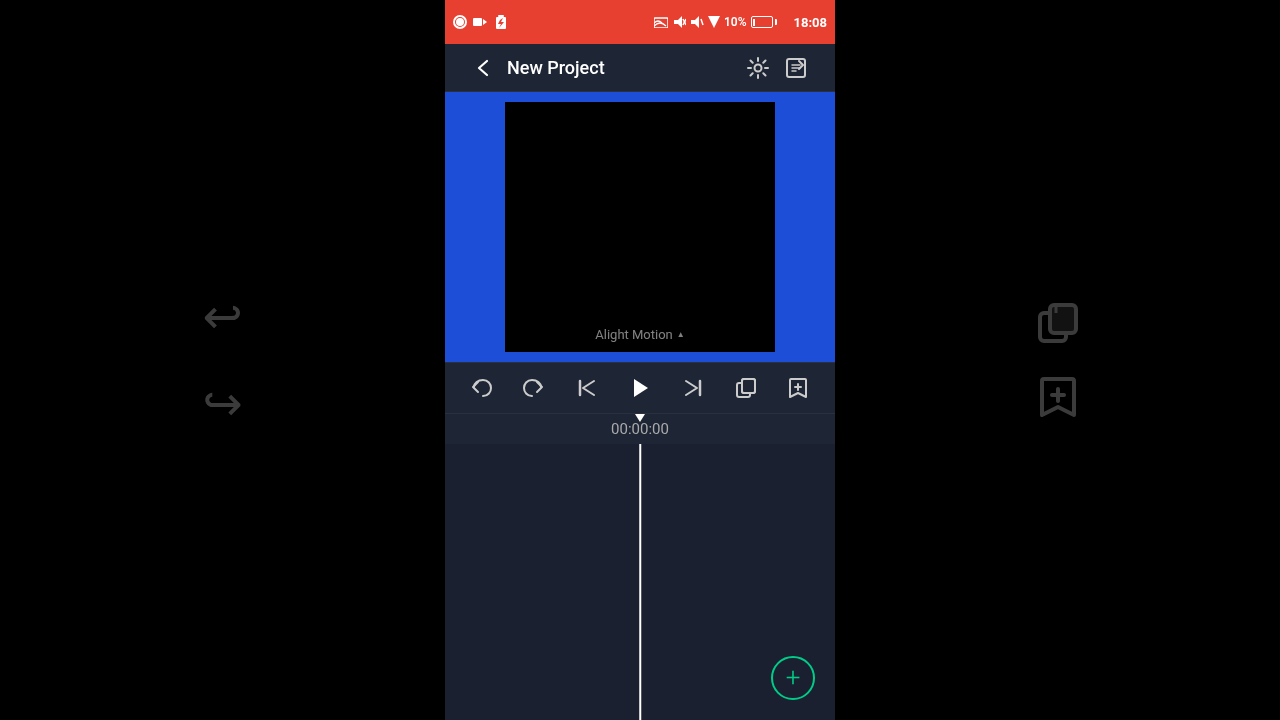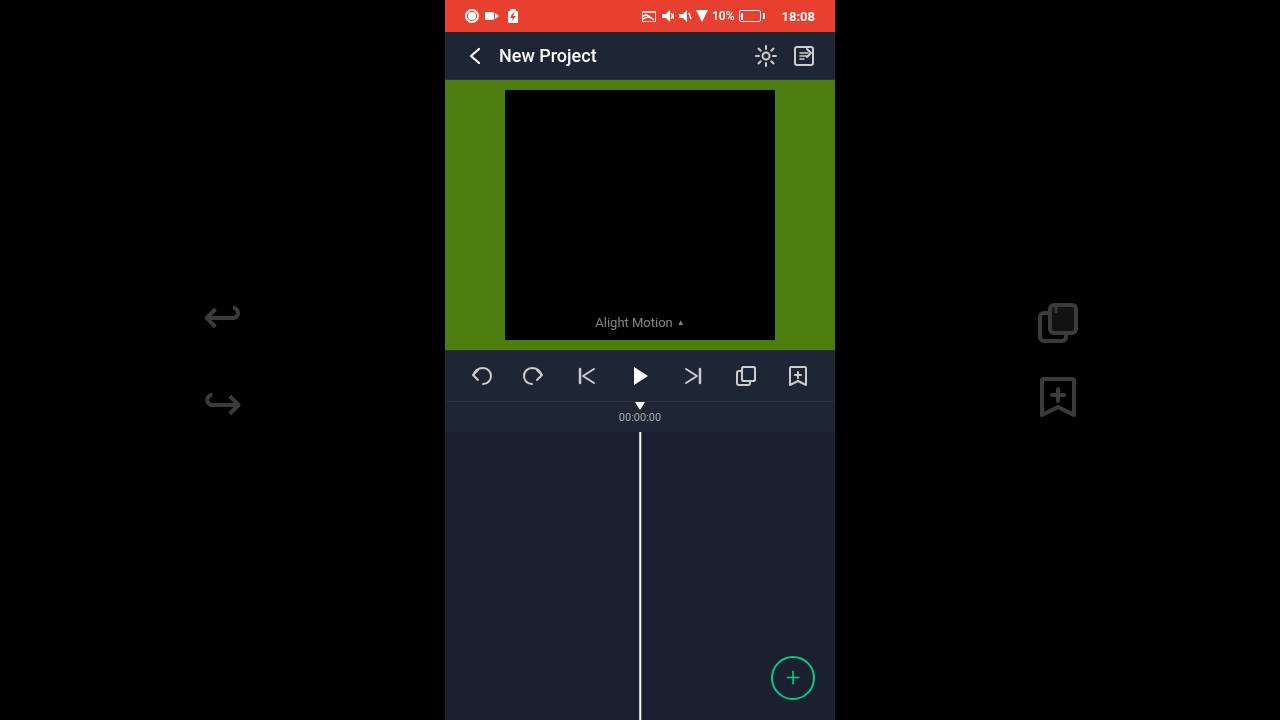--- a/index.html
+++ b/index.html
@@ -35,26 +35,26 @@
       height: 720px;
       background: #1a2030;
       display: flex;
       flex-direction: column;
       flex-shrink: 0;
       position: relative;
     }
 
     
     .status-bar {
-      height: 32px;
+      height: 44px;
       background: #e84030;
       display: flex;
       align-items: center;
       justify-content: space-between;
-      padding: 0 20px;
+      padding: 0 8px;
       flex-shrink: 0;
     }
     .status-left {
       display: flex;
       align-items: center;
       gap: 5px;
     }
     .status-right {
       display: flex;
       align-items: center;
@@ -111,21 +111,21 @@
       background: #fff;
       border-radius: 0 1px 1px 0;
     }
 
     
     .top-header {
       height: 48px;
       background: #1e2535;
       display: flex;
       align-items: center;
-      padding: 0 20px;
+      padding: 0 28px;
       flex-shrink: 0;
       border-bottom: 1px solid #2a3040;
     }
     .back-btn {
       color: #fff;
       font-size: 20px;
       cursor: pointer;
       margin-right: 12px;
       display: flex;
       align-items: center;
@@ -143,21 +143,21 @@
     }
     .header-icon {
       color: #ccc;
       font-size: 20px;
       cursor: pointer;
     }
 
     
     .preview-area {
       flex: 0 0 270px;
-      background: #4d7c0f;
+      background: #1d4ed8;
       display: flex;
       align-items: flex-end;
       justify-content: center;
       position: relative;
       padding: 10px;
     }
     .preview-canvas {
       width: 270px;
       height: 250px;
       background: #000;
@@ -213,21 +213,21 @@
     .timeline-ruler {
       height: 30px;
       background: #1e2535;
       display: flex;
       align-items: center;
       padding-left: 20px;
       position: relative;
     }
     .timecode {
       color: #aaa;
-      font-size: 11px;
+      font-size: 15px;
       position: absolute;
       left: 50%;
       transform: translateX(-50%);
     }
     .playhead-line {
       position: absolute;
       left: 50%;
       top: 0;
       width: 1.5px;
       height: 100%;

